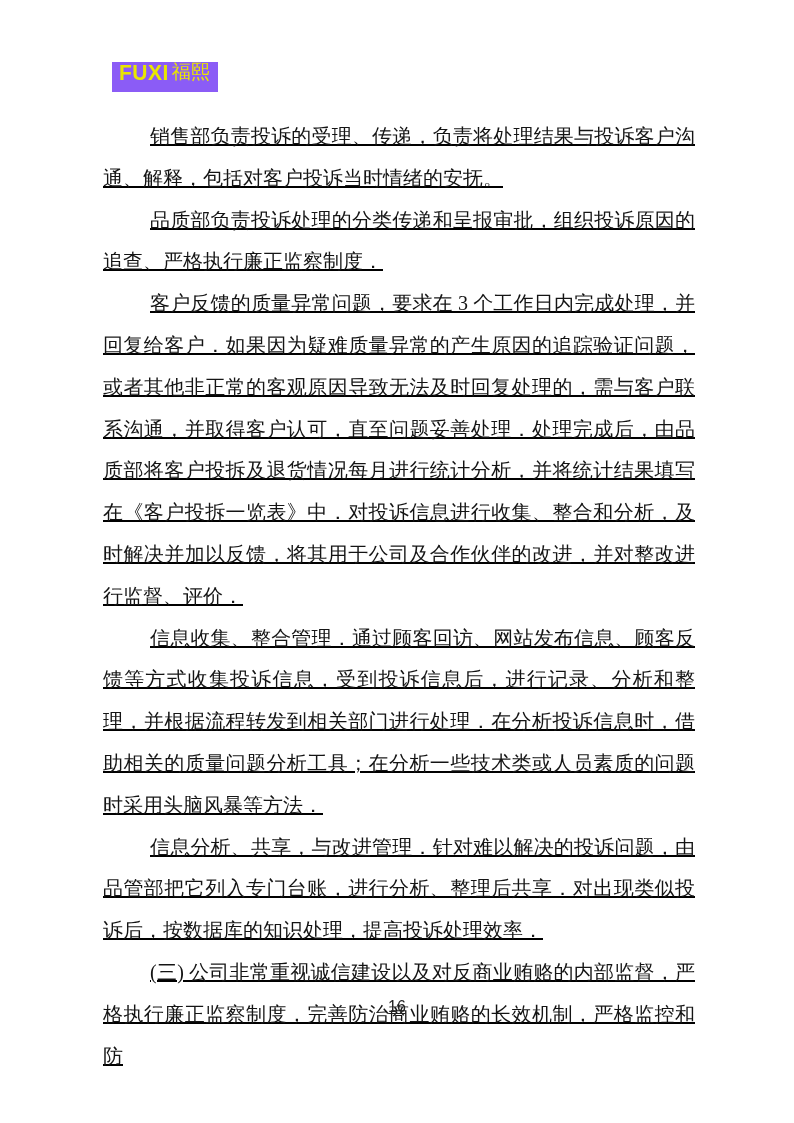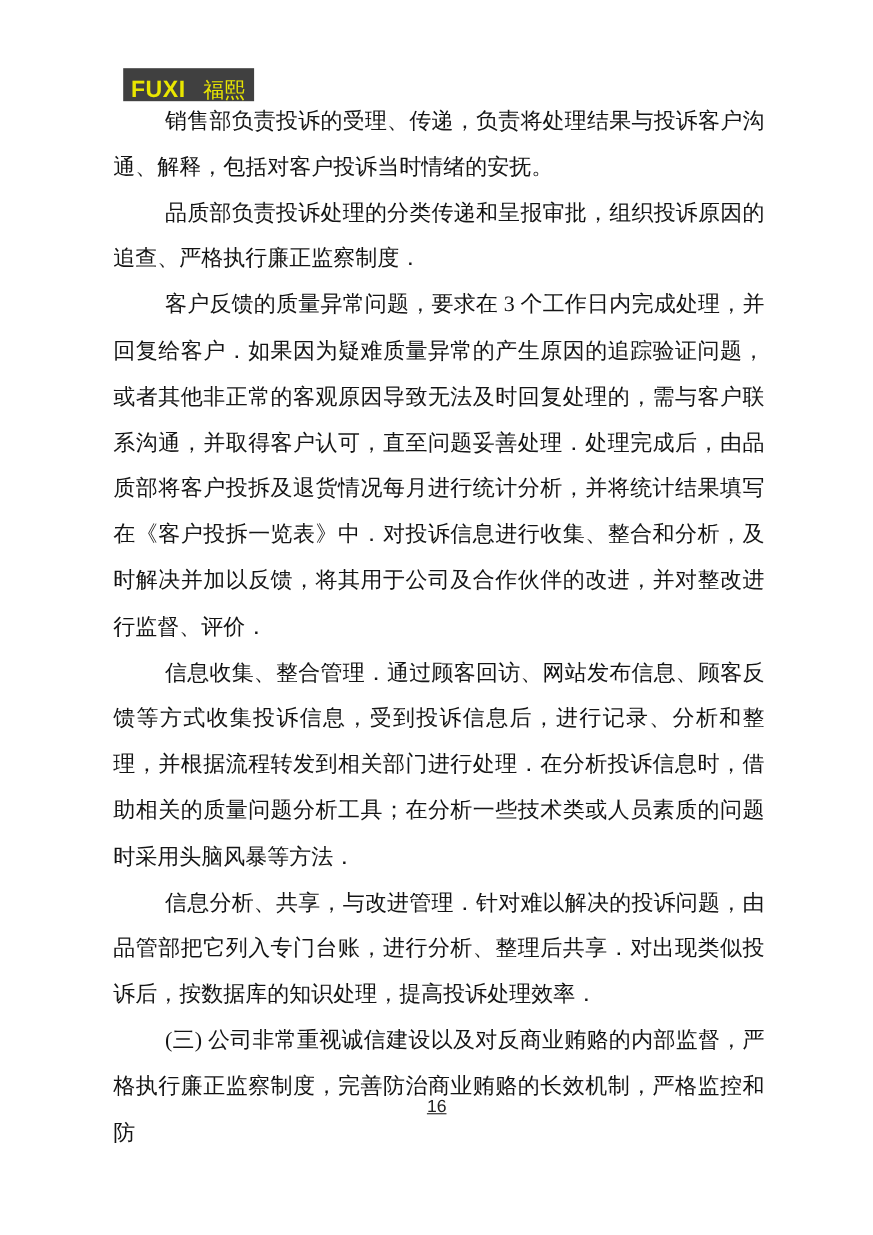--- a/index.html
+++ b/index.html
@@ -9,47 +9,48 @@
     height: 1123px;
     background: #ffffff;
     overflow: hidden;
     font-family: "Liberation Serif", serif;
   }
   .logo {
     position: absolute;
     left: 112px;
     top: 62px;
     height: 30px;
-    background: #404040;
+    background: #8b5cf6;
     color: #e9e600;
     display: inline-flex;
-    align-items: flex-end;
+    align-items: flex-start;
     padding: 0 8px 0 7px;
-    gap: 16px;
+    gap: 3px;
     box-sizing: border-box;
   }
   .logo-latin {
     font-family: "Liberation Sans", sans-serif;
     font-weight: bold;
     font-size: 21px;
     letter-spacing: 0.5px;
     line-height: 1;
     transform: scaleY(1.02);
   }
   .logo-cjk {
     font-family: "Liberation Sans", sans-serif;
     font-weight: normal;
     font-size: 19px;
     line-height: 1;
   }
   .content {
     position: absolute;
     left: 103px;
-    top: 90px;
+    top: 116px;
     width: 592px;
+    text-decoration: underline;
   }
   .content p {
     margin: 0;
     padding: 0;
     font-size: 20px;
     line-height: 41.8px;
     color: #141414;
     text-align: justify;
     text-justify: inter-character;
     text-indent: 2.35em;

